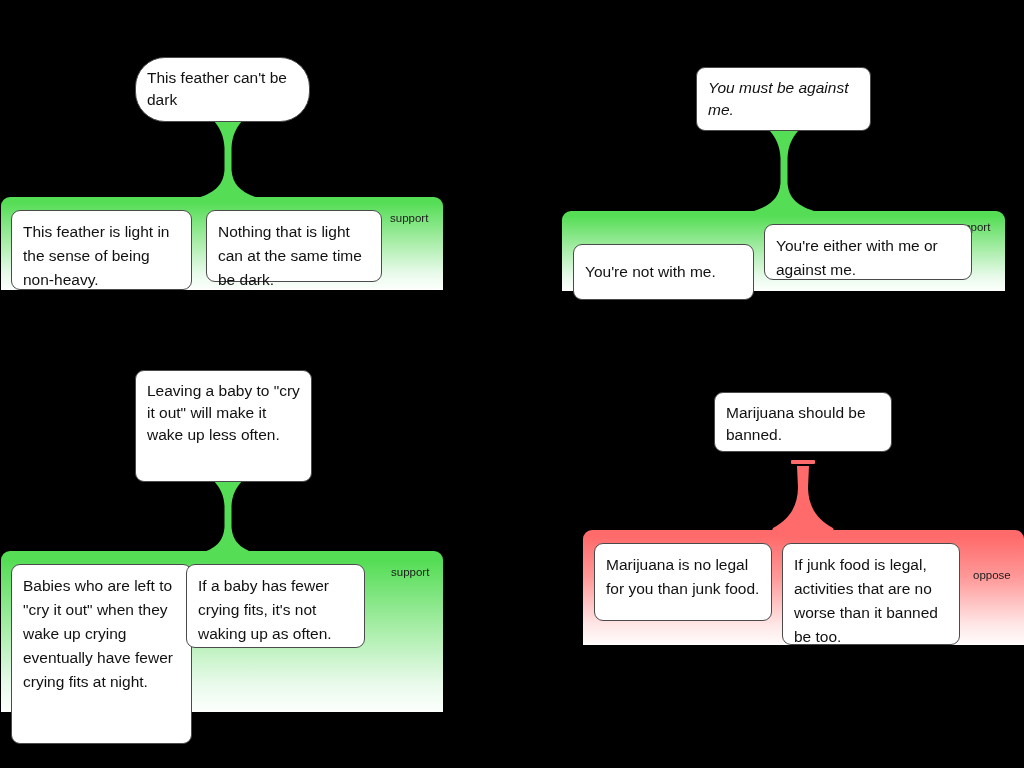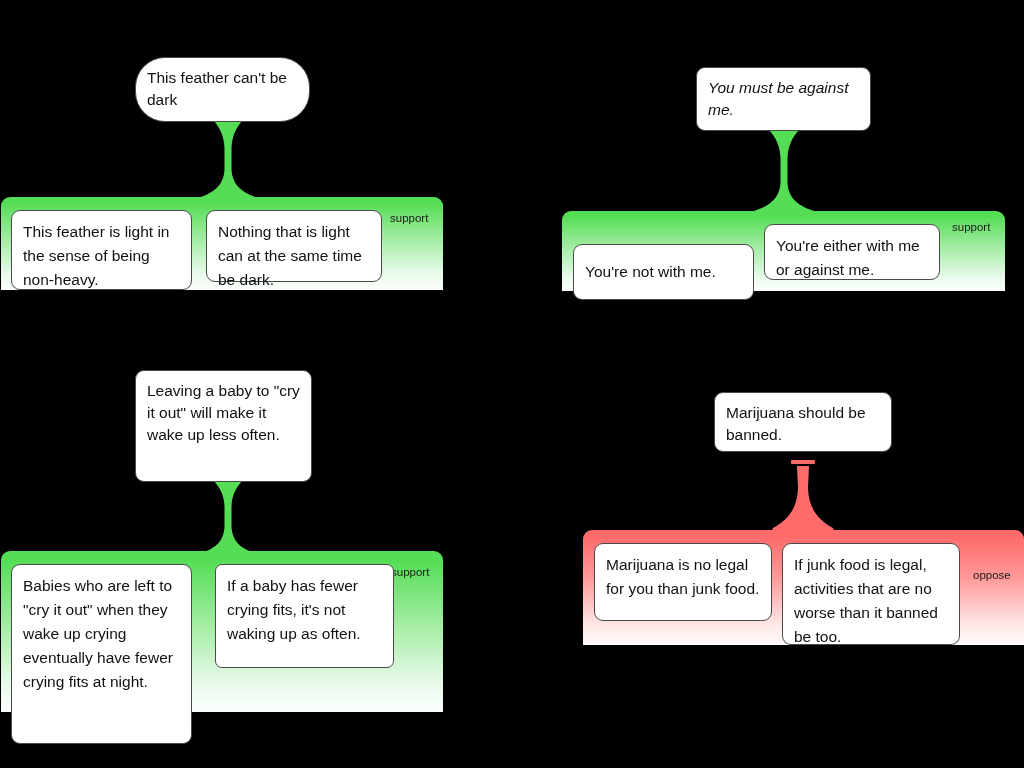--- a/index.html
+++ b/index.html
@@ -120,40 +120,40 @@
       <path d="M18,0 L46,0 L46,3 C40,10 36,18 35.5,30 L35.5,55 C36.5,69 44,77 62,83 L64,87 L0,87 L2,83 C20,77 27.5,69 28.5,55 L28.5,30 C28,18 24,10 18,3 Z" fill="#55dd55"></path>
     </svg>
   </div>
 
   <div class="band support" style="left:562px; top:211px; width:443px; height:80px;"></div>
 
   <span class="band-label" style="left:952px; top:221px;">support</span>
 
   <div class="premise-card vcenter" style="left:573px; top:224px; width:181px; height:56px;margin-top:20px;">You're not with me.</div>
 
-  <div class="premise-card" style="left:764px; top:224px; width:176px; height:56px;">You're either with me or against me.</div>
+  <div class="premise-card" style="left:764px; top:224px; width:208px; height:56px;">You're either with me or against me.</div>
 </div>
 
 <div class="diagram">
 
   <div class="claim-card" style="left:135px; top:370px; width:177px; height:112px;">Leaving a baby to "cry it out" will make it wake up less often.</div>
 
   <div class="connector" style="left:196px; top:478px;">
     <svg width="64" height="80" viewBox="0 0 64 80">
       <path d="M18,0 L46,0 L46,3 C40,10 36,17 35.5,28 L35.5,49 C36.5,63 44,71 62,76 L64,80 L0,80 L2,76 C20,71 27.5,63 28.5,49 L28.5,28 C28,17 24,10 18,3 Z" fill="#55dd55"></path>
     </svg>
   </div>
 
   <div class="band support" style="left:1px; top:551px; width:442px; height:161px;"></div>
 
   <span class="band-label" style="left:391px; top:566px;">support</span>
 
   <div class="premise-card" style="left:11px; top:564px; width:181px; height:180px;">Babies who are left to "cry it out" when they wake up crying eventually have fewer crying fits at night.</div>
 
-  <div class="premise-card" style="left:215px; top:564px; width:179px; height:104px;border-radius:7px;">If a baby has fewer crying fits, it's not waking up as often.</div>
+  <div class="premise-card" style="left:186px; top:564px; width:179px; height:84px;">If a baby has fewer crying fits, it's not waking up as often.</div>
 </div>
 
 <div class="diagram">
 
   <div class="claim-card" style="left:714px; top:392px; width:178px; height:60px;">Marijuana should be banned.</div>
 
   <div class="oppose-bar" style="left:791px; top:460px; width:24px; background:#ff6b6b;"></div>
 
   <div class="connector" style="left:771px; top:466px;">
     <svg width="64" height="67" viewBox="0 0 64 67">

